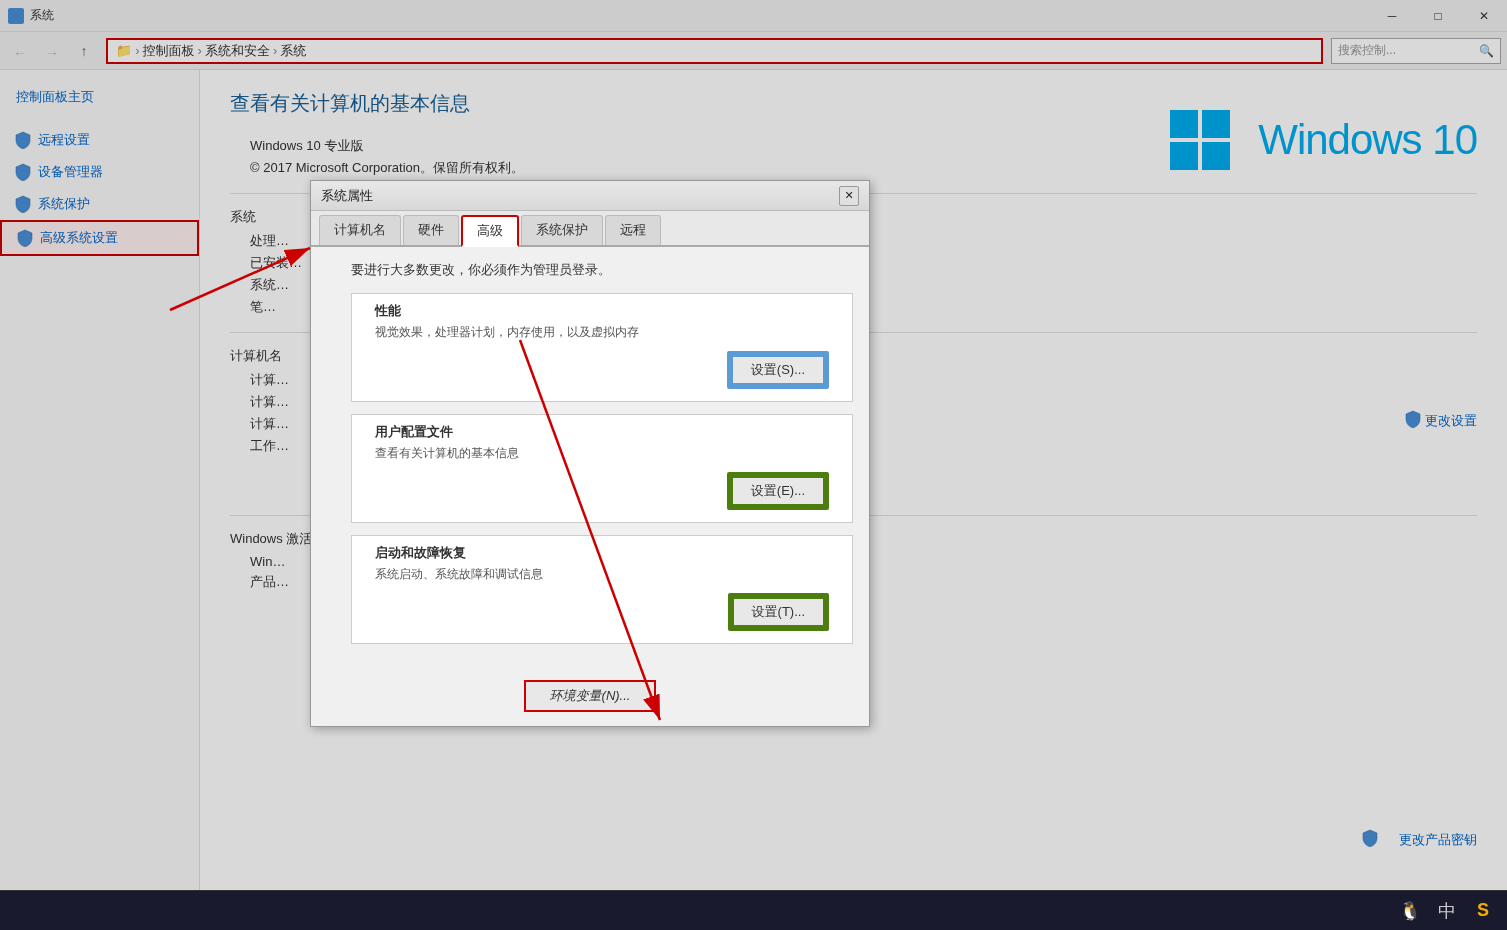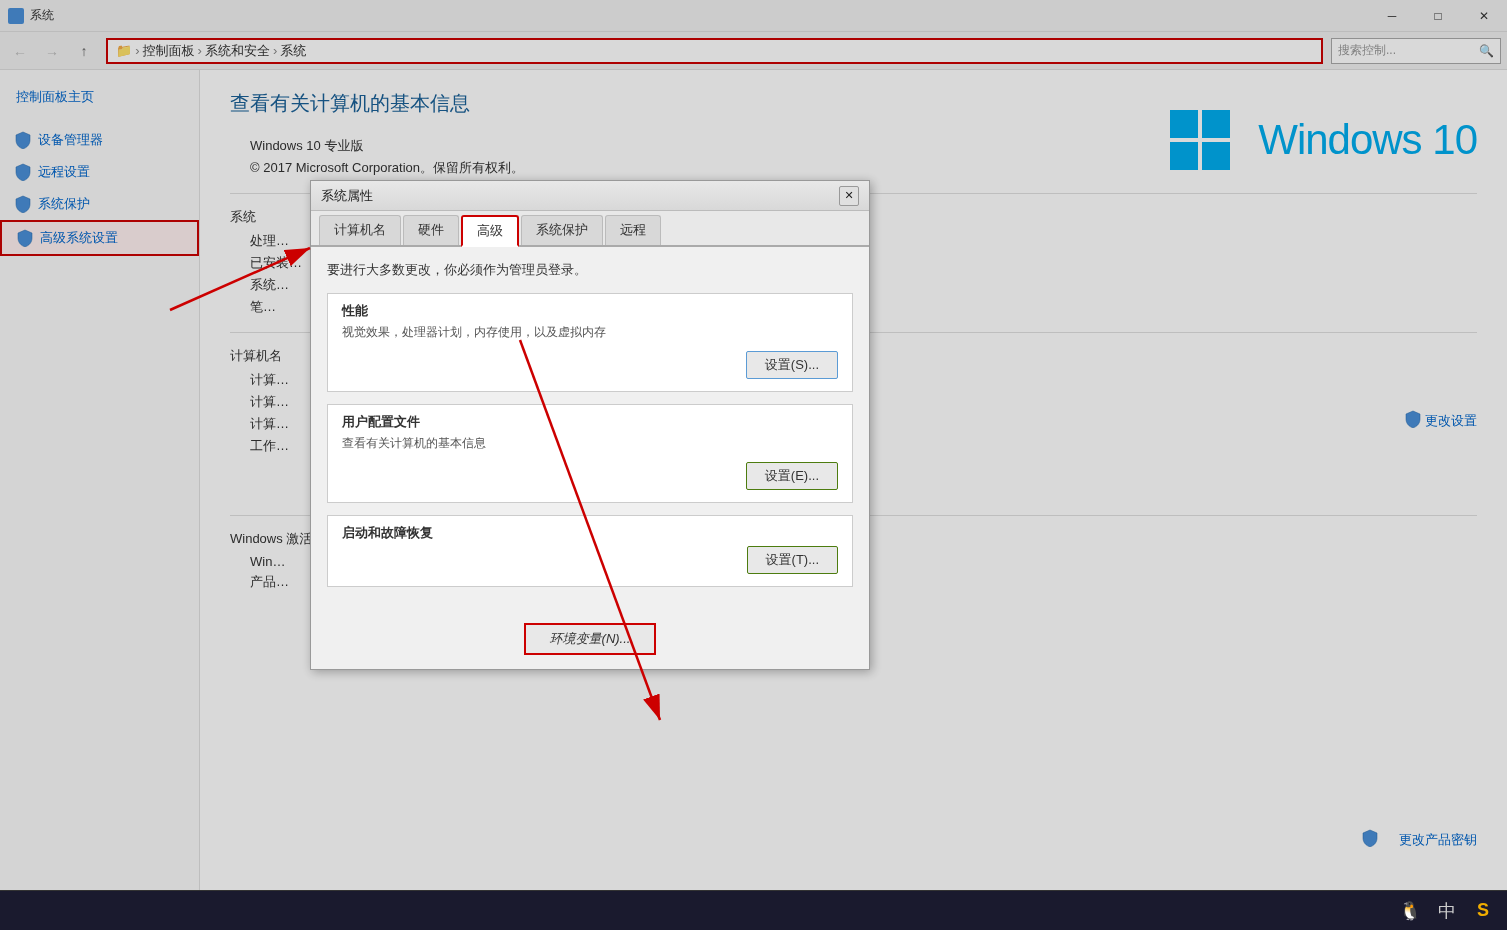--- a/index.html
+++ b/index.html
@@ -279,51 +279,52 @@
       background: white;
       border-bottom: 2px solid white;
       margin-bottom: -2px;
       border: 2px solid #cc0000;
       border-bottom: 2px solid white;
     }
 
     
     .dialog-content {
       padding: 14px 16px;
+      margin-left: 24px;
     }
     .dialog-notice {
       font-size: 13px;
       color: #333;
       margin-bottom: 14px;
     }
 
     .section-box {
       border: 1px solid #ccc;
       background: white;
       margin-bottom: 12px;
-      padding: 8px 14px 12px;
+      padding: 8px 23px 12px;
     }
     .section-box-title {
       font-size: 13px;
       font-weight: bold;
       color: #333;
       margin-bottom: 4px;
     }
     .section-box-desc {
       font-size: 12px;
       color: #555;
       margin-bottom: 10px;
     }
     .section-box-btn {
       float: right;
     }
     .win-button {
       padding: 4px 18px;
       background: #e8e8e8;
-      border: 1px solid #4d7c0f;
+      border: 6px solid #4d7c0f;
       border-radius: 2px;
       font-size: 13px;
       cursor: pointer;
       color: #333;
     }
     .win-button.blue-border { border-color: #5b9bd5; }
 
     .dialog-bottom {
       padding: 10px 16px 14px;
       display: flex;
@@ -406,30 +407,30 @@
 
   <div class="sidebar">
     <div class="sidebar-home">控制面板主页</div>
 
     <div class="sidebar-item">
       <span class="shield-icon">
         <svg class="shield-svg" viewBox="0 0 16 18" fill="none">
           <path d="M8 1L1 4v5c0 4.5 3 7.5 7 9 4-1.5 7-4.5 7-9V4L8 1z" fill="#4a90d9" stroke="#2266aa" stroke-width="0.5"></path>
         </svg>
       </span>
-      <span>设备管理器</span>
+      <span>远程设置</span>
     </div>
 
     <div class="sidebar-item">
       <span class="shield-icon">
         <svg class="shield-svg" viewBox="0 0 16 18" fill="none">
           <path d="M8 1L1 4v5c0 4.5 3 7.5 7 9 4-1.5 7-4.5 7-9V4L8 1z" fill="#4a90d9" stroke="#2266aa" stroke-width="0.5"></path>
         </svg>
       </span>
-      <span>远程设置</span>
+      <span>设备管理器</span>
     </div>
 
     <div class="sidebar-item">
       <span class="shield-icon">
         <svg class="shield-svg" viewBox="0 0 16 18" fill="none">
           <path d="M8 1L1 4v5c0 4.5 3 7.5 7 9 4-1.5 7-4.5 7-9V4L8 1z" fill="#4a90d9" stroke="#2266aa" stroke-width="0.5"></path>
         </svg>
       </span>
       <span>系统保护</span>
     </div>
@@ -563,20 +564,21 @@
     <div class="section-box clearfix">
       <div class="section-box-title">用户配置文件</div>
       <div class="section-box-desc">查看有关计算机的基本信息</div>
       <div class="section-box-btn">
         <button class="win-button">设置(E)...</button>
       </div>
     </div>
 
     <div class="section-box clearfix">
       <div class="section-box-title">启动和故障恢复</div>
+      <div class="section-box-desc">系统启动、系统故障和调试信息</div>
       <div class="section-box-btn">
         <button class="win-button">设置(T)...</button>
       </div>
     </div>
   </div>
 
   <div class="dialog-bottom">
     <button class="env-btn">环境变量(N)...</button>
   </div>
 

